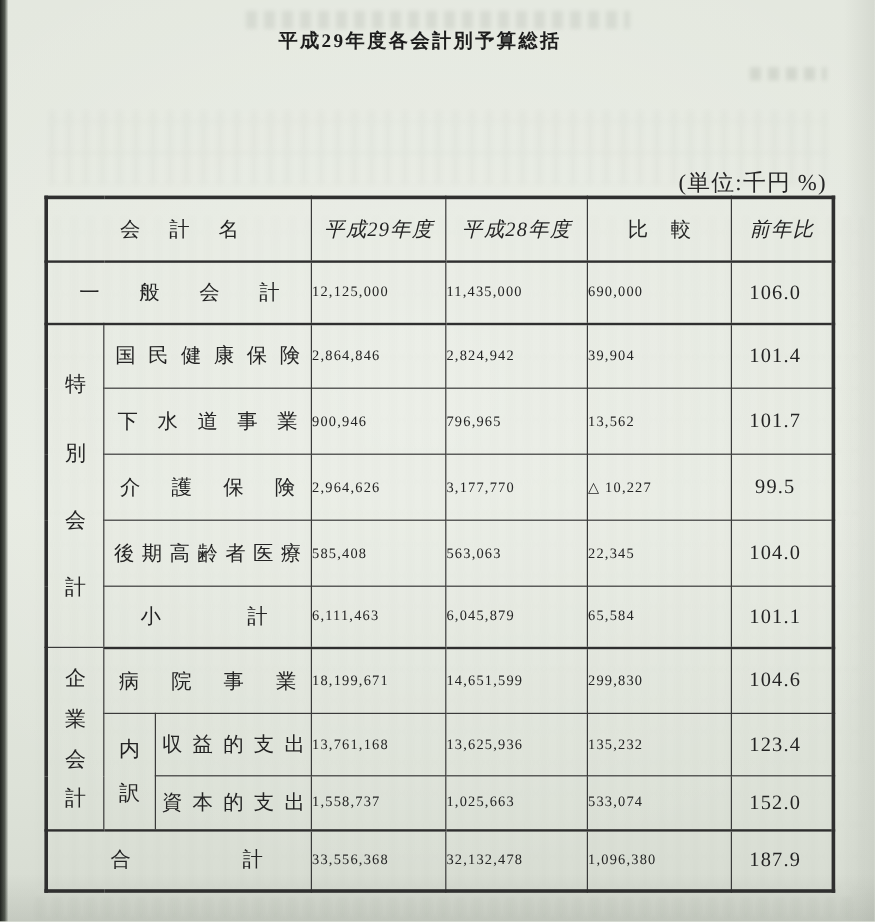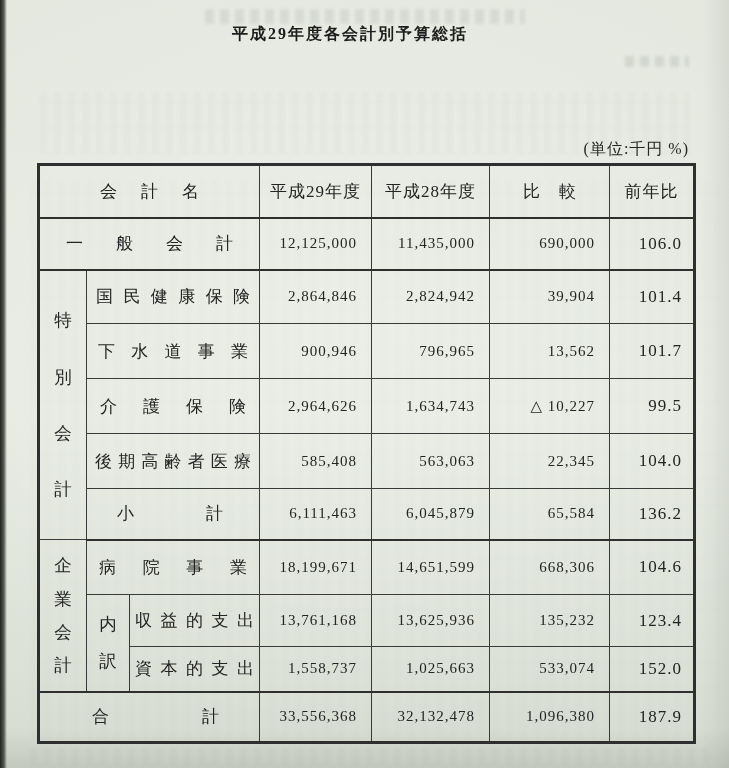--- a/index.html
+++ b/index.html
@@ -23,37 +23,37 @@
   .ghost-bar{background:repeating-linear-gradient(90deg,#5a6356 0 9px,rgba(90,99,86,0) 9px 15px);}
   .ghost-grid{background:
       repeating-linear-gradient(0deg,rgba(90,99,86,.55) 0 1px,rgba(0,0,0,0) 1px 26px),
       repeating-linear-gradient(90deg,rgba(90,99,86,.35) 0 7px,rgba(0,0,0,0) 7px 14px);}
 
   .page-title{
     position:absolute;left:0;top:24px;width:700px;text-align:center;
     font-size:16px;font-weight:bold;letter-spacing:2px;color:#1d1d1d;
   }
   .unit-note{
-    position:absolute;top:139px;right:40px;font-size:16px;letter-spacing:1px;color:#262626;font-family:Liberation Serif, serif;
+    position:absolute;top:139px;right:40px;font-size:19px;letter-spacing:1px;color:#262626;font-family:Liberation Serif, serif;
   }
 
   table.budget{
     position:absolute;left:37px;top:163px;width:656px;
     border-collapse:collapse;table-layout:fixed;
     font-size:17px;color:#242424;
   }
   table.budget td{
     border:1.4px solid #3a3a3a;
     padding:0;vertical-align:middle;overflow:hidden;
   }
   table.budget{border:3px solid #2f2f2f;}
   .bb-thick{border-bottom-width:2.6px !important;border-bottom-color:#2f2f2f !important;}
-  .num{text-align:right;padding-right:14px !important;letter-spacing:1px;font-size:15px;}
-  .ratio{text-align:right;padding-right:11px !important;letter-spacing:1px;font-size:17px;}
-  .hd{text-align:center;font-size:17px;letter-spacing:1px;}
+  .num{padding-right:14px !important;letter-spacing:1px;font-size:12px;}
+  .ratio{text-align:center;padding-right:11px !important;letter-spacing:1px;font-size:17px;}
+  .hd{text-align:center;font-size:17px;letter-spacing:1px;font-style:italic;}
   .spread{display:flex;justify-content:space-between;align-items:center;}
   .spread span{display:block;}
   .vwrap{display:flex;align-items:center;justify-content:center;}
   .vert-label{display:flex;flex-direction:column;justify-content:space-evenly;align-items:center;
     font-size:17.5px;}
 </style>
 </head>
 <body>
 
 <div class="scan-edge-left"></div>
@@ -158,21 +158,21 @@
   <tr style="height:55px">
     <td colspan="2">
       <div class="spread" style="padding:0 13px;">
             <span>介</span>
             <span>護</span>
             <span>保</span>
             <span>険</span>
           </div>
     </td>
     <td class="num">2,964,626</td>
-    <td class="num">1,634,743</td>
+    <td class="num">3,177,770</td>
     <td class="num">△ 10,227</td>
     <td class="ratio">99.5</td>
   </tr>
   <tr style="height:55px">
     <td colspan="2">
       <div class="spread" style="padding:0 8px;">
             <span>後</span>
             <span>期</span>
             <span>高</span>
             <span>齢</span>
@@ -189,21 +189,21 @@
   <tr style="height:51px">
     <td colspan="2" class="bb-thick">
       <div class="spread" style="padding:0 36px 0 30px;">
             <span>小</span>
             <span>計</span>
           </div>
     </td>
     <td class="num bb-thick">6,111,463</td>
     <td class="num bb-thick">6,045,879</td>
     <td class="num bb-thick">65,584</td>
-    <td class="ratio bb-thick">136.2</td>
+    <td class="ratio bb-thick">101.1</td>
   </tr>
 
   <tr style="height:55px">
     <td rowspan="3" class="bb-thick">
       <div class="vwrap">
             <div class="vert-label" style="height:142px;">
               <span>企</span>
               <span>業</span>
               <span>会</span>
               <span>計</span>
@@ -213,21 +213,21 @@
     <td colspan="2">
       <div class="spread" style="padding:0 12px;">
             <span>病</span>
             <span>院</span>
             <span>事</span>
             <span>業</span>
           </div>
     </td>
     <td class="num">18,199,671</td>
     <td class="num">14,651,599</td>
-    <td class="num">668,306</td>
+    <td class="num">299,830</td>
     <td class="ratio">104.6</td>
   </tr>
   <tr style="height:52px">
     <td rowspan="2" class="bb-thick">
       <div class="vwrap">
             <div class="vert-label" style="height:88px;">
               <span>内</span>
               <span>訳</span>
             </div>
           </div>

